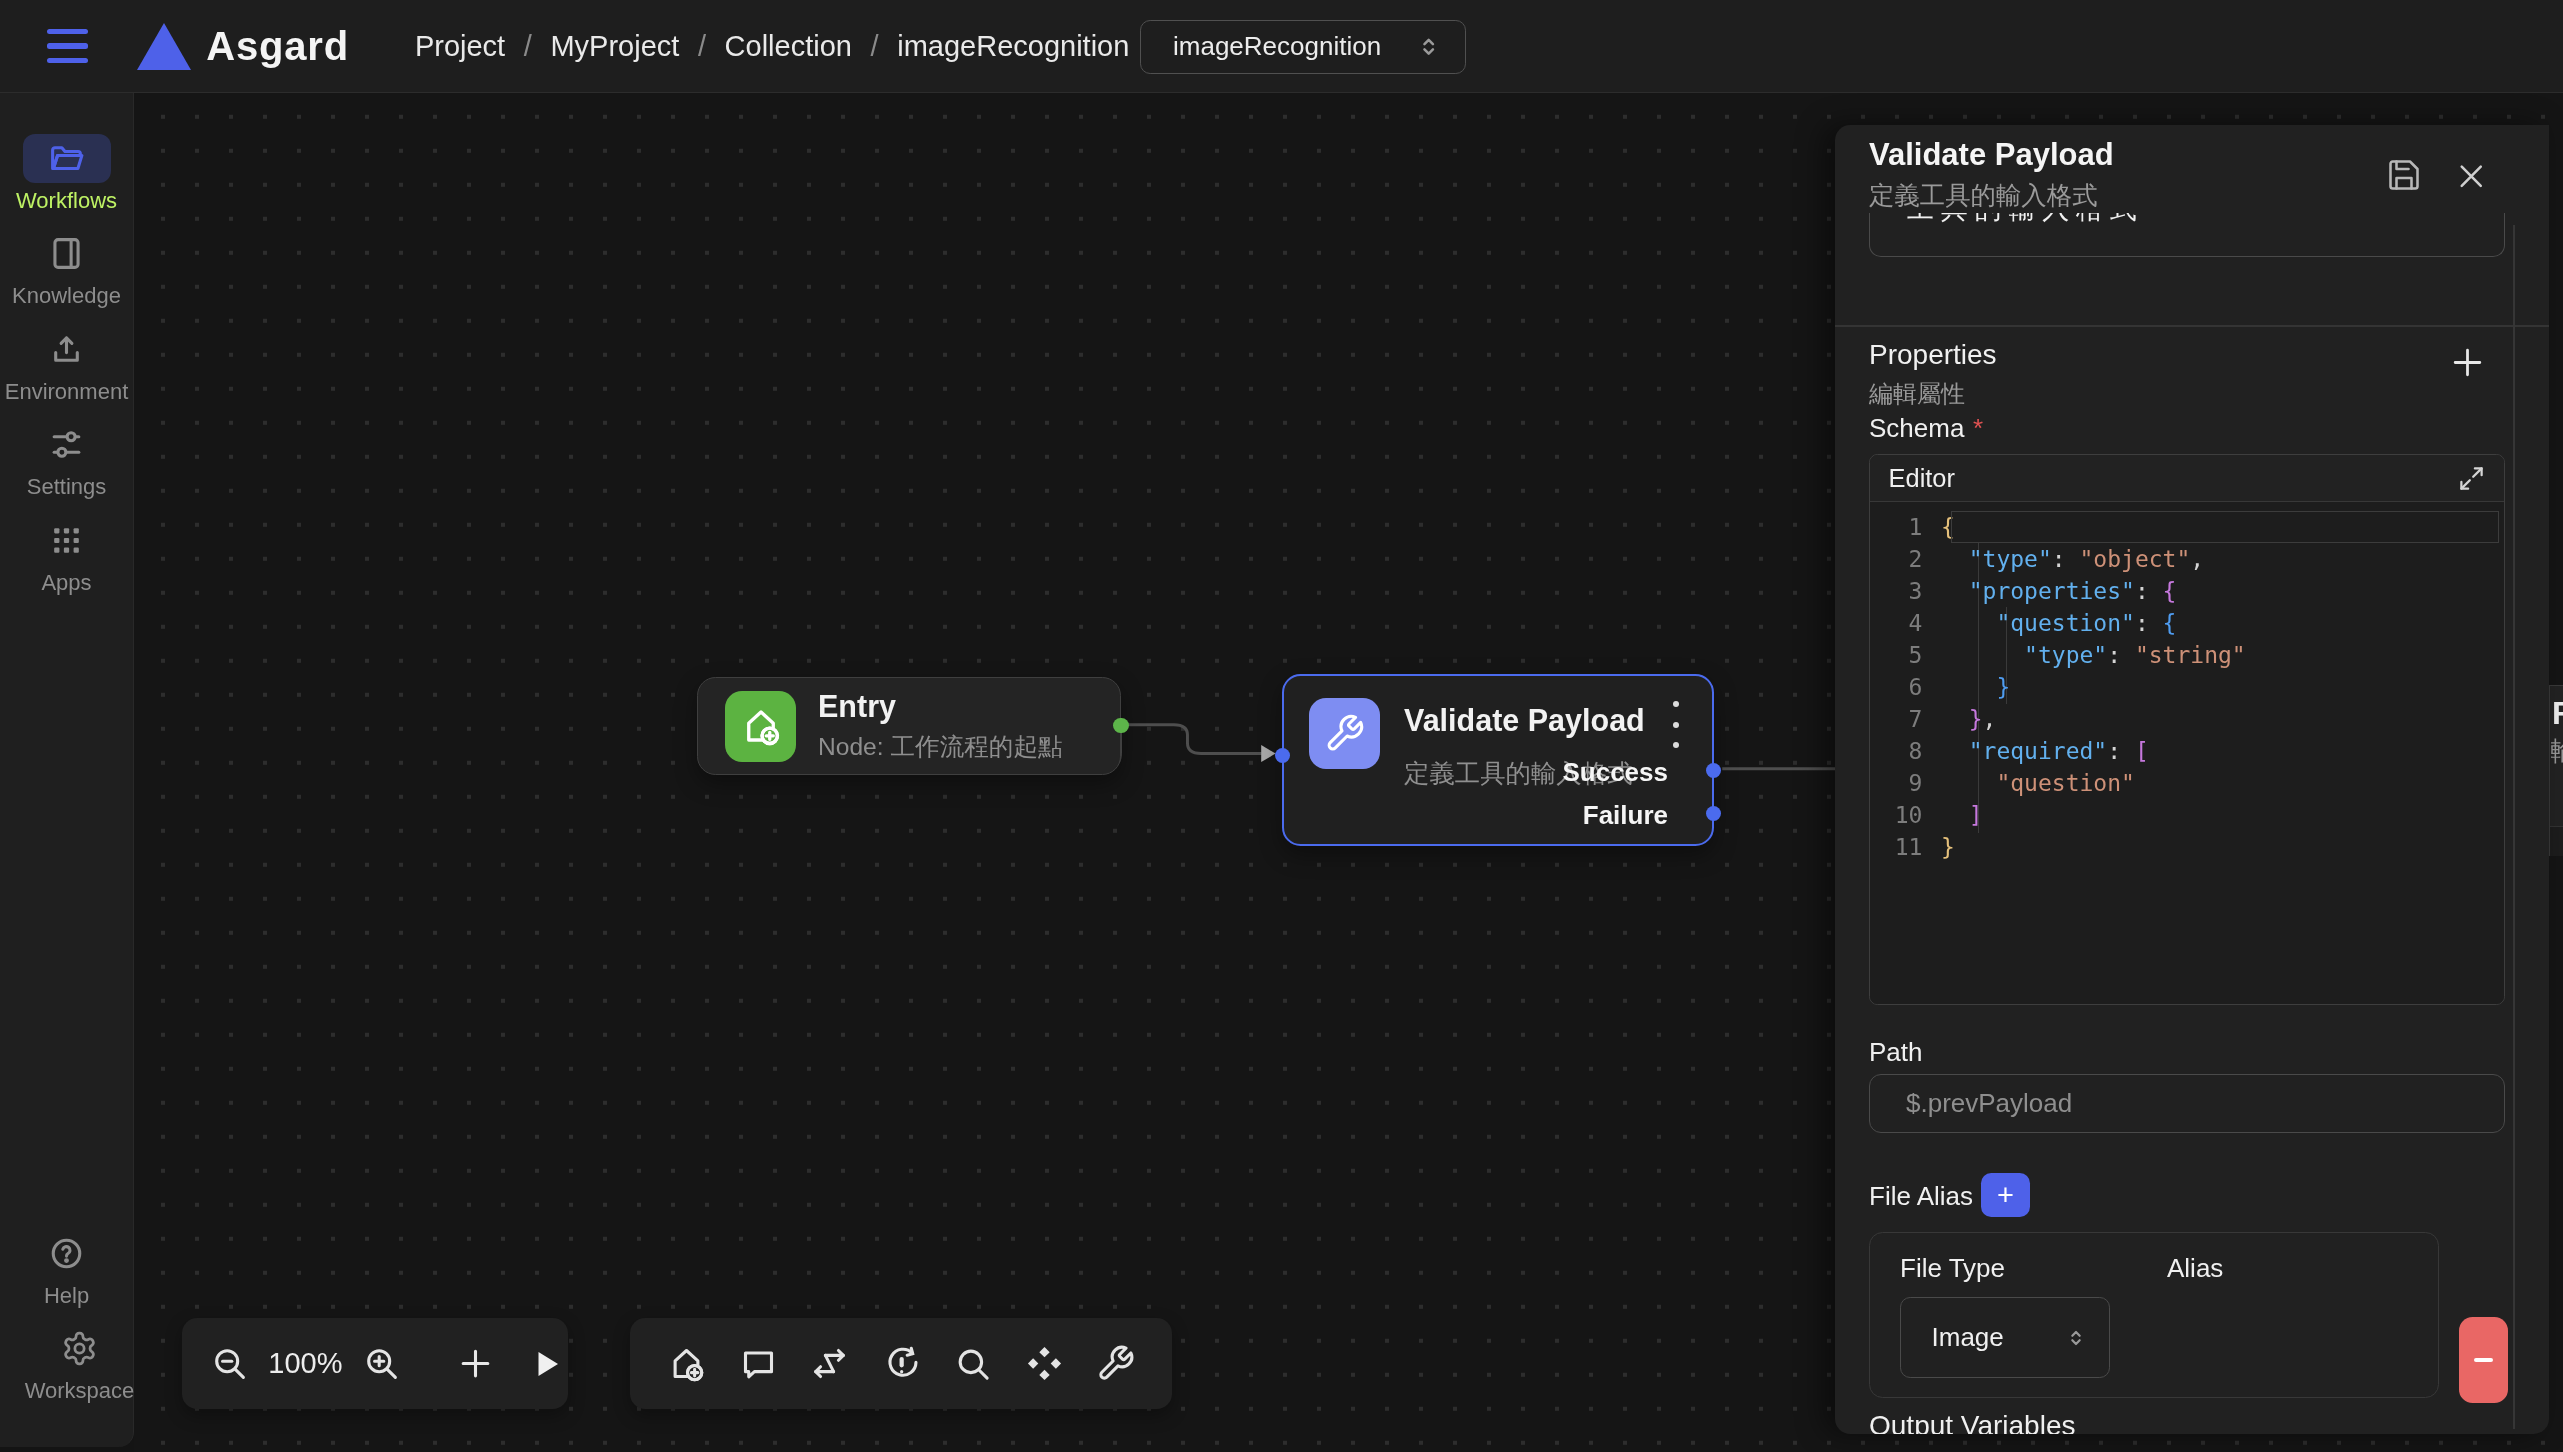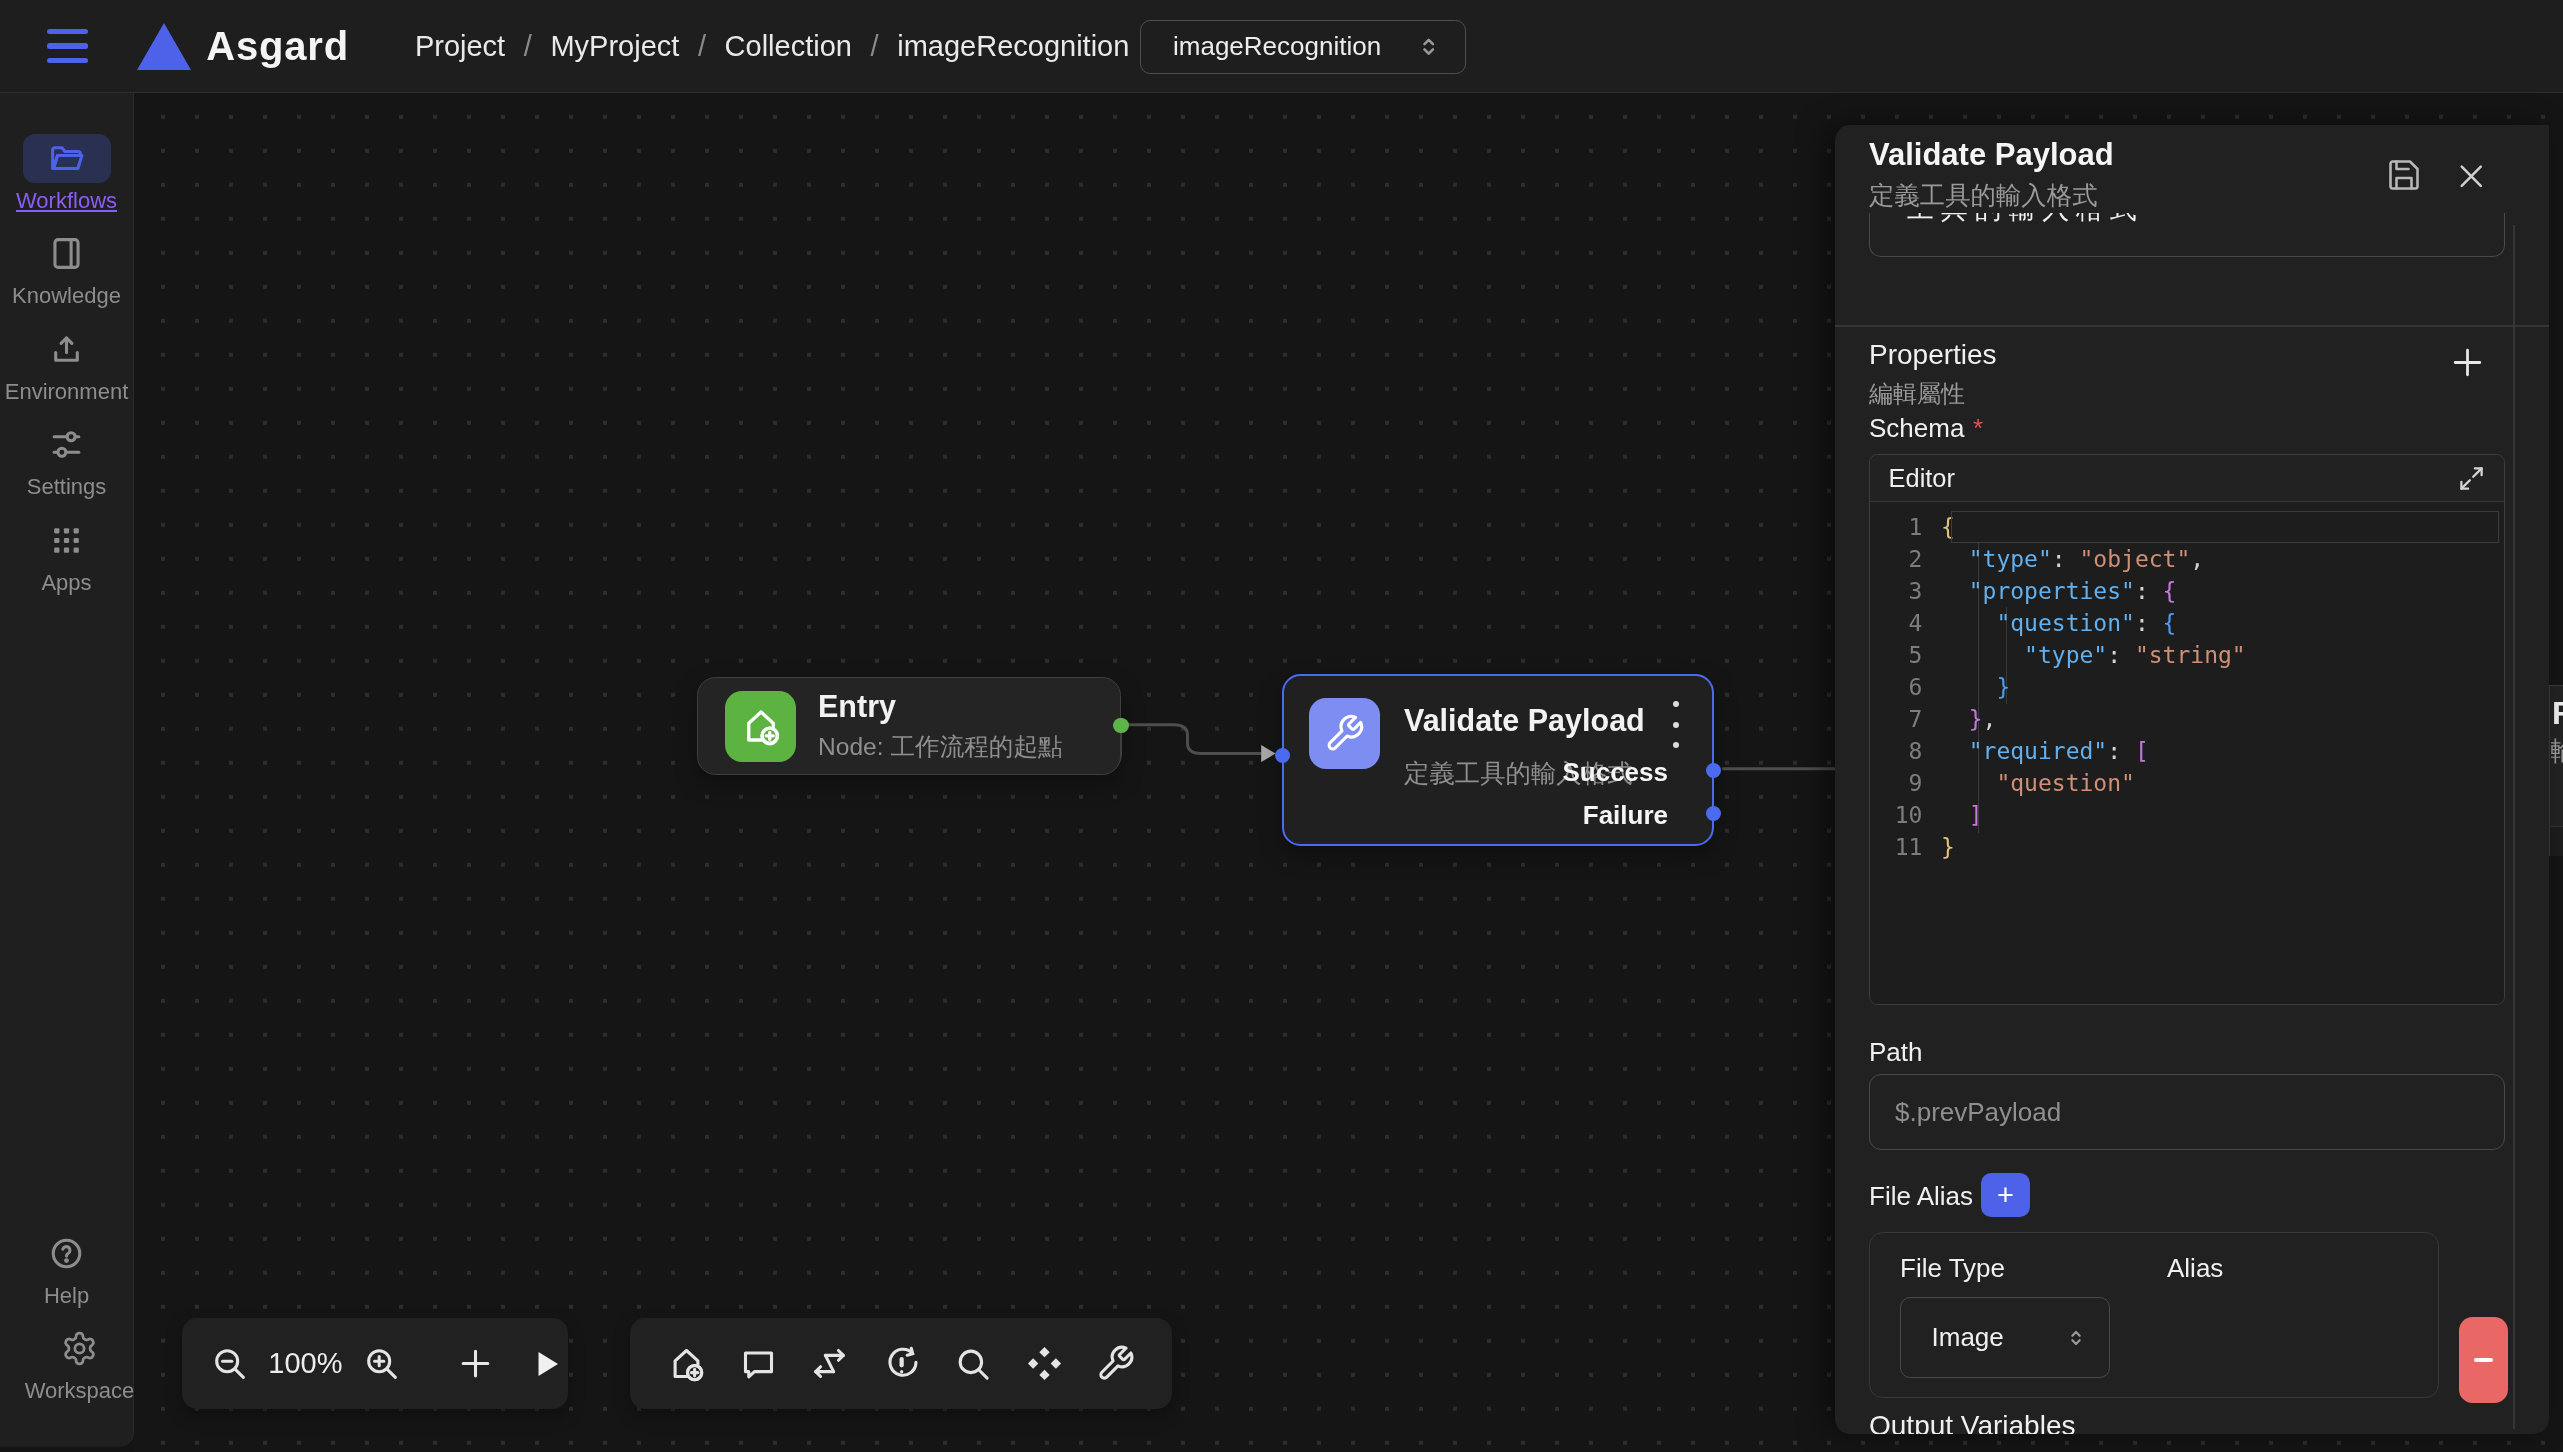--- a/index.html
+++ b/index.html
@@ -27,21 +27,21 @@
   .user-label { font-size:29px; color:#8f8f8f; }
   .icon { display:inline-flex; align-items:center; justify-content:center; }
 
   
   .sidebar { position:absolute; left:0; top:93px; width:134px; height:1354px;
     background:#1f1f1f; border-right:1.7px solid #292929; border-bottom-right-radius:15.3px;
     display:flex; flex-direction:column; align-items:center; padding-top:41px; padding-bottom:42px; z-index:30; }
   .side-item { width:119px; height:81px; margin-bottom:14.4px; display:flex; flex-direction:column;
     align-items:center; justify-content:flex-start; cursor:pointer; color:#8d8d8d; }
   .side-item .pill { width:88px; height:49px; border-radius:12px; display:flex; align-items:center; justify-content:center; }
-  .side-item.active { color:#8b5cf6;text-decoration:underline; }
+  .side-item.active { color:#bef264; }
   .side-item.active .pill { background:#2a3052; }
   .side-item .lbl { margin-top:5.1px; font-size:22px; white-space:nowrap; }
   .side-spacer { flex:1; }
 
   
   .canvas { position:absolute; left:134px; top:93px; width:2429px; height:1360px; background:#151515;
     background-image:radial-gradient(circle, #2d2d2d 2.2px, transparent 2.5px);
     background-size:34px 34px; background-position:12px 6.8px; overflow:hidden; }
   .edges { position:absolute; left:0; top:0; z-index:1; }
 
@@ -115,23 +115,23 @@
   .code-line { display:flex; height:32px; line-height:32px; position:relative; }
   .code-line .ln { width:71px; text-align:right; padding-right:18.6px; color:#7d7d7d; flex:none; }
   .code-line .code { white-space:pre; }
   .code-line.active::after { content:""; position:absolute; left:81px; right:5.1px; top:0; bottom:0;
     border:0.8px solid #3c3c3c; }
   .indent-guide { position:absolute; width:0.8px; background:#3a3a3a; }
   .t-p { color:#d4d4d4; } .t-k { color:#62b0ee; } .t-s { color:#ce9178; }
   .t-y { color:#e5c07b; } .t-m { color:#c678dd; } .t-b { color:#4f9cf0; }
 
   .path-label { position:absolute; left:34px; top:912px; font-size:26px; color:#f0f0f0; }
-  .path-input { position:absolute; left:34px; top:949px; width:636px; height:76px;
+  .path-input { position:absolute; left:34px; top:949px; width:636px; height:59px;
     border:1.7px solid #4a4a4a; border-radius:12px; display:flex; align-items:center;
-    padding:0 25px; font-size:26px; color:#8f8f8f; cursor:text; }
+    padding:0 36px; font-size:26px; color:#8f8f8f; cursor:text; }
 
   .fa-label { position:absolute; left:34px; top:1056px; font-size:26px; color:#f0f0f0; }
   .fa-add { position:absolute; left:146px; top:1048px; width:49px; height:44px; border-radius:10.2px;
     background:#4e61e9; color:#fff; font-size:29px; display:flex; align-items:center;
     justify-content:center; cursor:pointer; }
   .fa-card { position:absolute; left:34px; top:1107px; width:570px; height:166px;
     border:1.7px solid #383838; border-radius:13.6px; }
   .fa-col-label { position:absolute; top:20.3px; font-size:26px; color:#f0f0f0; }
   .ft-label { left:30px; } .al-label { left:297px; }
   .fa-box { position:absolute; top:64px; height:81px; border:1.7px solid #4a4a4a; border-radius:10.2px;

